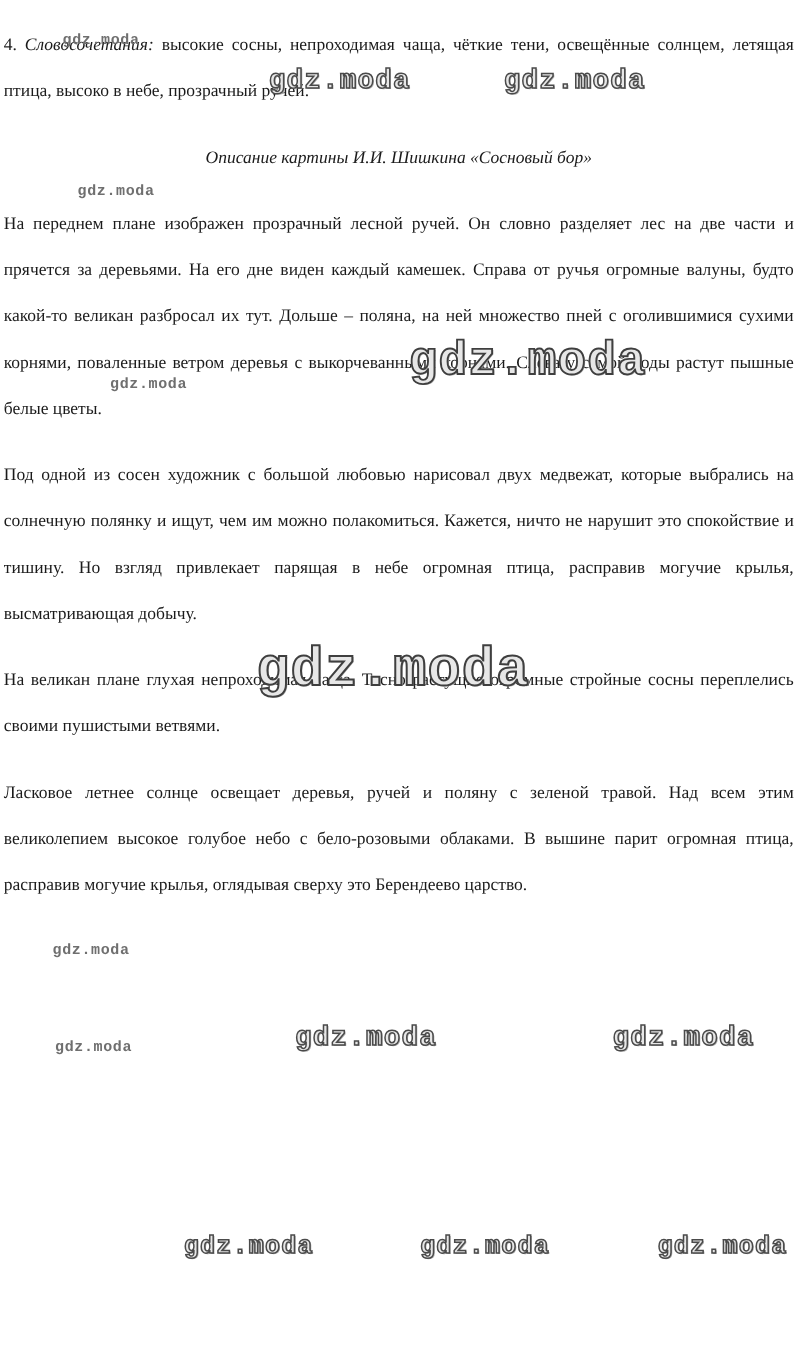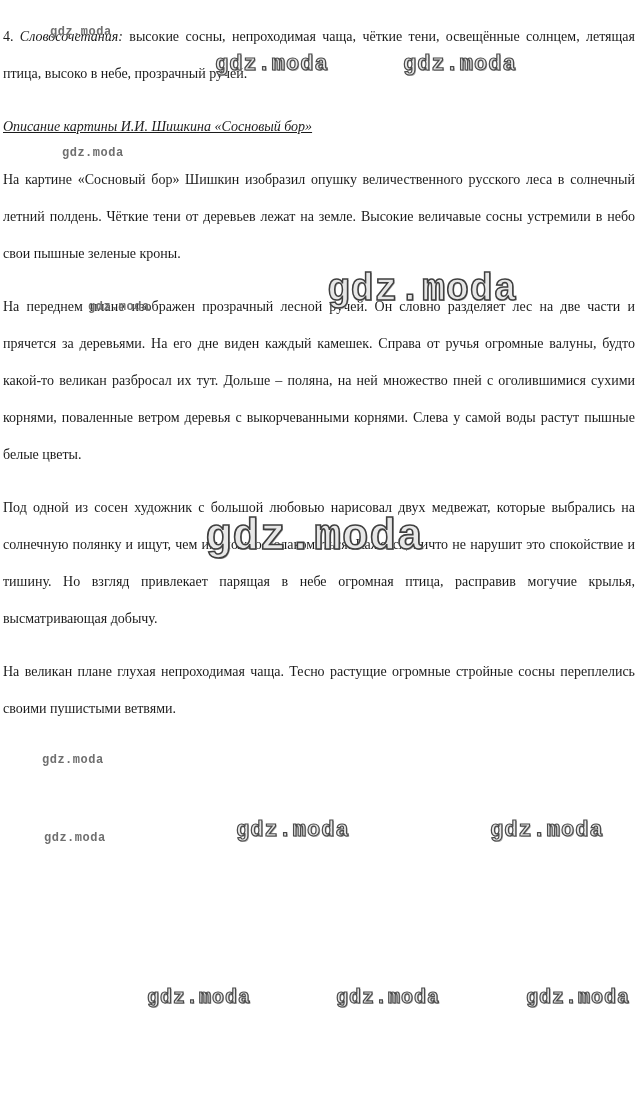--- a/index.html
+++ b/index.html
@@ -15,23 +15,22 @@
   .doc {
     padding: 2px 4px 0 3px;
   }
   p.para, p.heading {
     font-size: 14px;
     line-height: 37px;
     margin: 16px 0 9px 0;
     text-align: justify;
   }
   p.heading {
-    text-align: left;
+    text-align: center;
     font-style: italic;
-    text-decoration: underline;
   }
   .italic { font-style: italic; }
   .num { font-style: normal; }
 
   
   .wm {
     position: absolute;
     font-weight: bold;
     white-space: nowrap;
     pointer-events: none;
@@ -59,24 +58,24 @@
 <div class="doc">
 
   <p class="para">
     <span class="num">4.</span>
     <span class="italic">Словосочетания:</span>
     <span>высокие сосны, непроходимая чаща, чёткие тени, освещённые солнцем, летящая птица, высоко в небе, прозрачный ручей.</span>
   </p>
 
   <p class="heading">Описание картины И.И. Шишкина «Сосновый бор»</p>
 
-  <p class="para">На картине «Сосновый бор» Шишкин изобразил опушку величественного русского леса в солнечный летний полдень. Чёткие тени от деревьев лежат на земле. Высокие величавые сосны устремили в небо свои пышные зеленые кроны.</p>
   <p class="para">На переднем плане изображен прозрачный лесной ручей. Он словно разделяет лес на две части и прячется за деревьями. На его дне виден каждый камешек. Справа от ручья огромные валуны, будто какой-то великан разбросал их тут. Дольше – поляна, на ней множество пней с оголившимися сухими корнями, поваленные ветром деревья с выкорчеванными корнями. Слева у самой воды растут пышные белые цветы.</p>
   <p class="para">Под одной из сосен художник с большой любовью нарисовал двух медвежат, которые выбрались на солнечную полянку и ищут, чем им можно полакомиться. Кажется, ничто не нарушит это спокойствие и тишину. Но взгляд привлекает парящая в небе огромная птица, расправив могучие крылья, высматривающая добычу.</p>
   <p class="para">На великан плане глухая непроходимая чаща. Тесно растущие огромные стройные сосны переплелись своими пушистыми ветвями.</p>
+  <p class="para">Ласковое летнее солнце освещает деревья, ручей и поляну с зеленой травой. Над всем этим великолепием высокое голубое небо с бело-розовыми облаками. В вышине парит огромная птица, расправив могучие крылья, оглядывая сверху это Берендеево царство.</p>
 
 </div>
 
 <span class="wm wm-small" style="left:50px; top:25px;">gdz.moda</span>
 <span class="wm wm-outline wm-med" style="left:215px; top:52px;">gdz.moda</span>
 <span class="wm wm-outline wm-med" style="left:403px; top:52px;">gdz.moda</span>
 <span class="wm wm-small" style="left:62px; top:146px;">gdz.moda</span>
 <span class="wm wm-outline wm-big" style="left:327px; top:268px;">gdz.moda</span>
 <span class="wm wm-small" style="left:88px; top:300px;">gdz.moda</span>
 <span class="wm wm-outline wm-big2" style="left:205px; top:512px;">gdz.moda</span>

